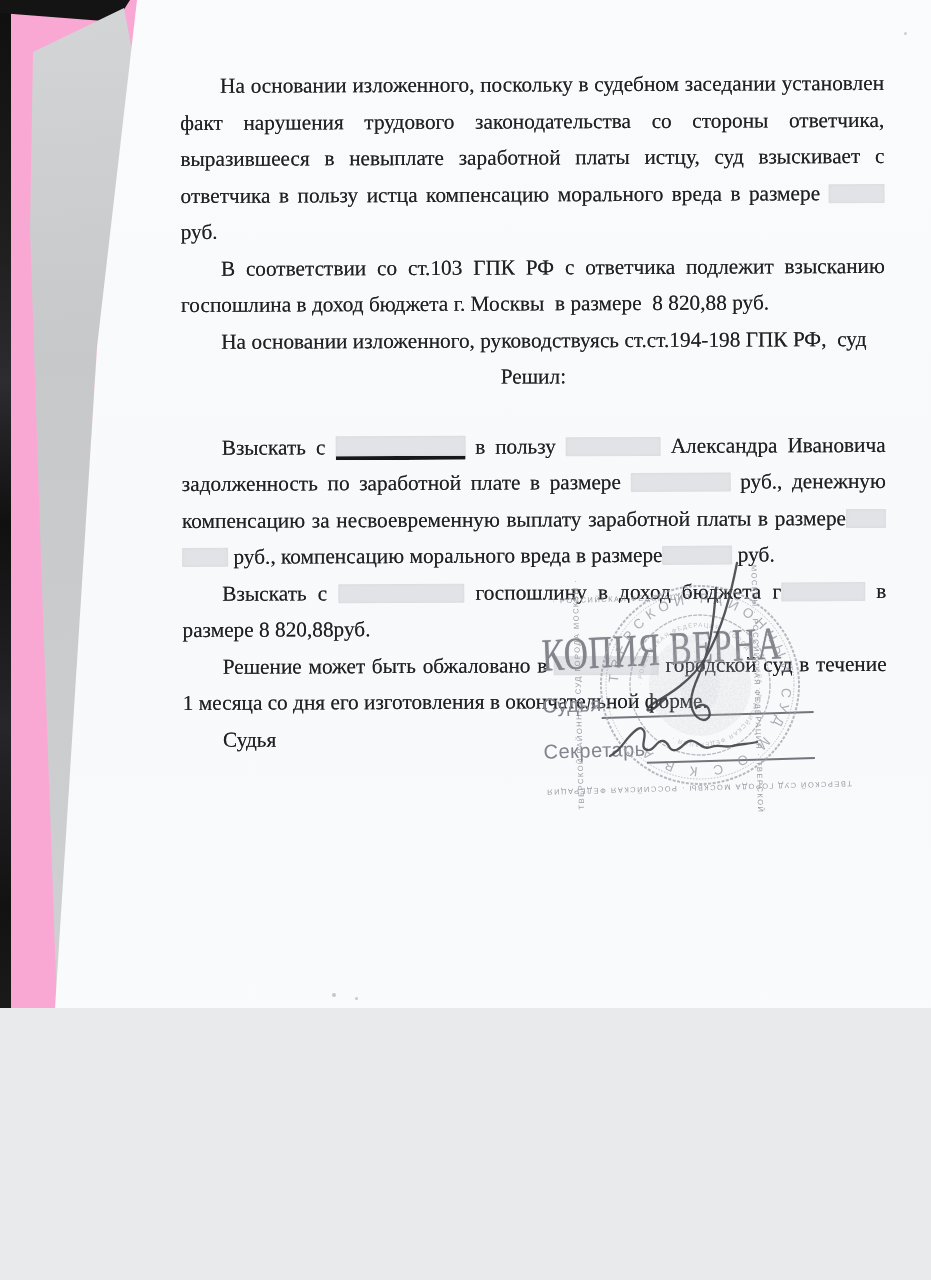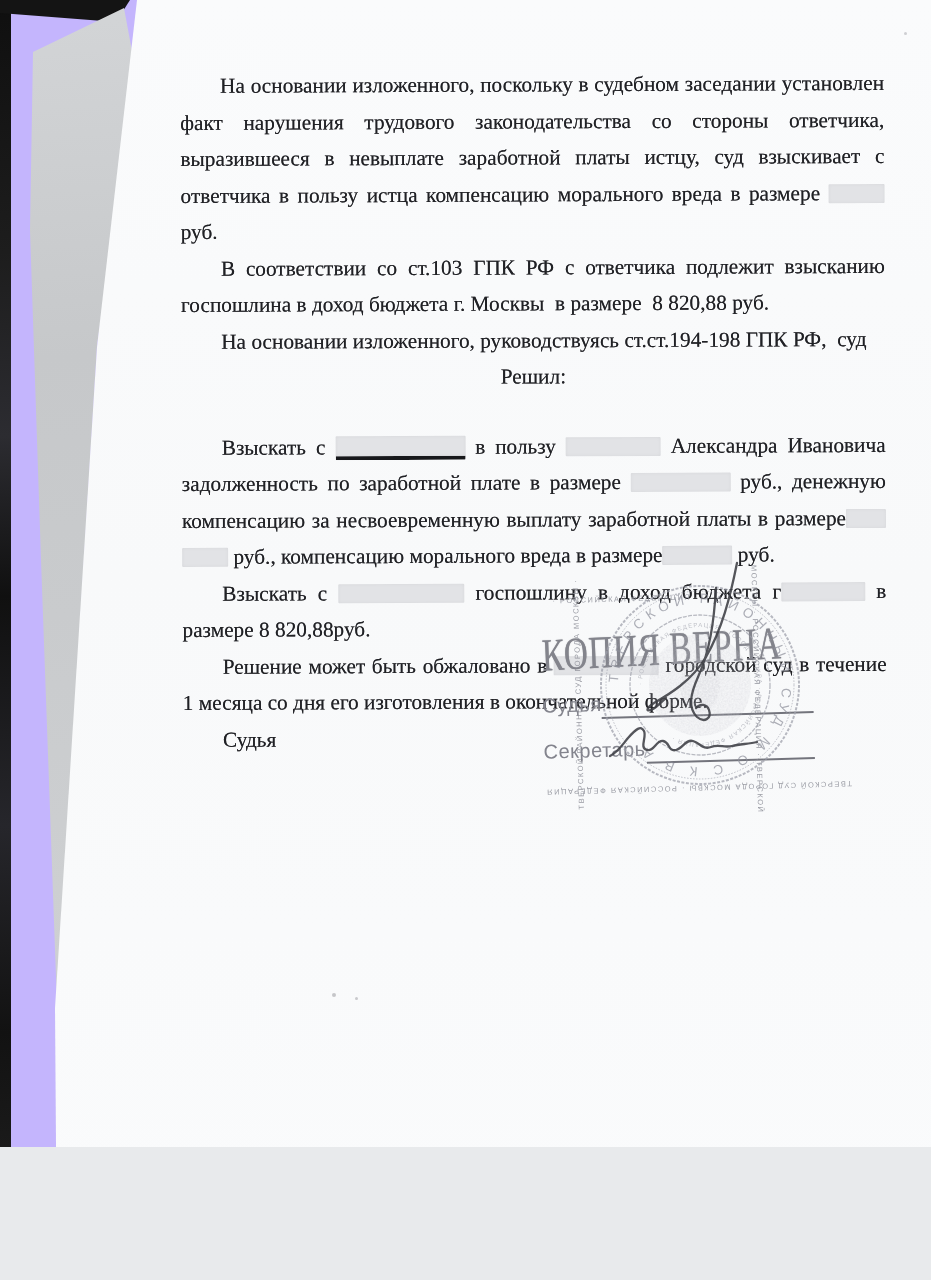--- a/index.html
+++ b/index.html
@@ -1,17 +1,17 @@
 <!DOCTYPE html>
 <html><head>
 <meta charset="utf-8">
 <style>
   html,body{margin:0;padding:0;background:#e8eaec;}
-  .canvas{position:relative;width:931px;height:1147px;overflow:hidden;
-          background:#c4b5fd;font-family:"Liberation Serif","DejaVu Serif",serif;}
+  .canvas{position:relative;width:931px;height:1008px;overflow:hidden;
+          background:#f9a8d4;font-family:"Liberation Serif","DejaVu Serif",serif;}
 
   
   .scan-strip{position:absolute;left:0;top:0;width:11px;height:100%;
     background:linear-gradient(#0f0f0f,#1d1d1d 22%,#2c2c31 38%,#101010 52%,#26262b 72%,#121212 90%,#1a1a1a);}
   .scan-top{position:absolute;left:0;top:0;width:132px;height:26px;background:#141414;
     clip-path:polygon(0 0,130px 0,116px 22px,0 13px);}
 
   
   .wedge{position:absolute;left:0;top:0;width:160px;height:1020px;
     background:linear-gradient(176deg,#d3d5d7 0%,#c6c8ca 35%,#c9cbcd 60%,#cfd1d3 100%);

